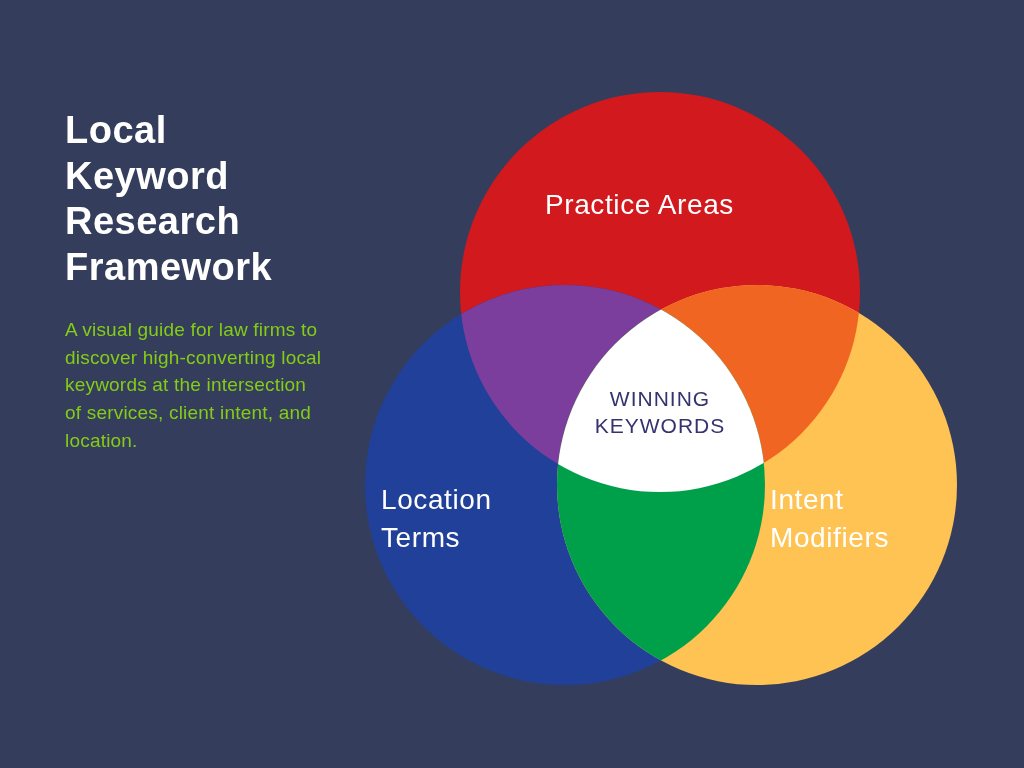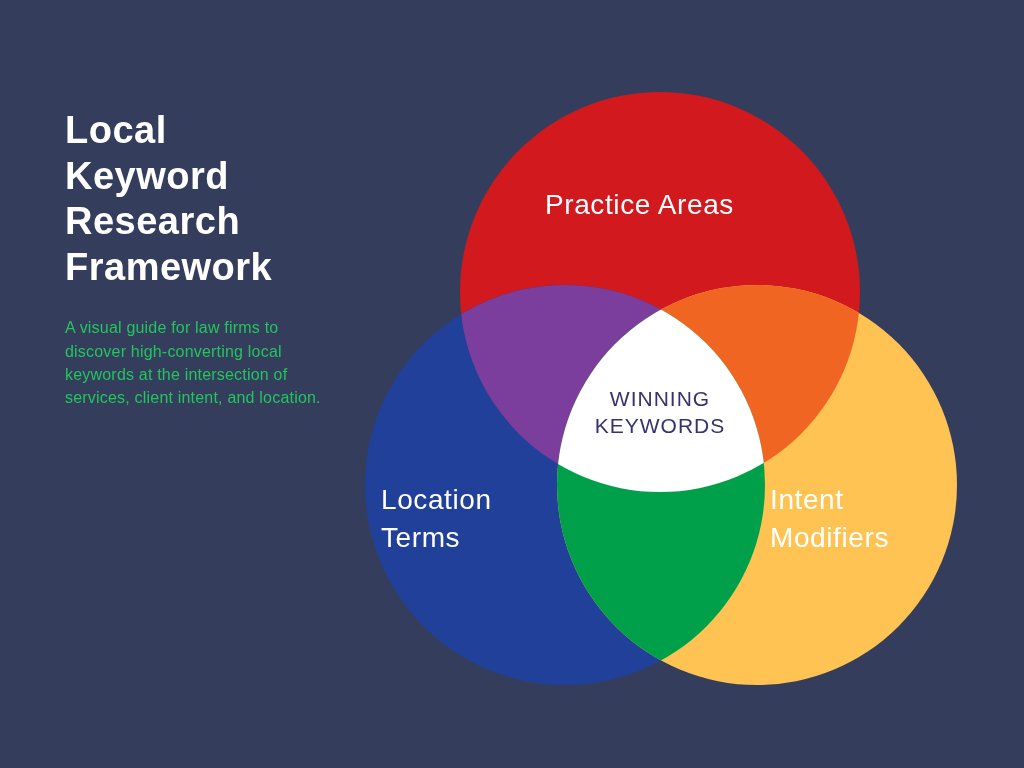--- a/index.html
+++ b/index.html
@@ -33,22 +33,22 @@
     margin: 0;
     color: #ffffff;
     font-size: 38px;
     line-height: 1.2;
     font-weight: 800;
     letter-spacing: 0.5px;
   }
   .subtitle {
     width: 260px;
     margin: 26px 0 0 0;
-    color: #22c55e;
-    font-size: 16px;
+    color: #84cc16;
+    font-size: 19px;
     line-height: 1.45;
     font-weight: 400;
     letter-spacing: 0.2px;
   }
   .circle-label {
     position: absolute;
     color: #ffffff;
     font-size: 28px;
     font-weight: 400;
     letter-spacing: 0.6px;

